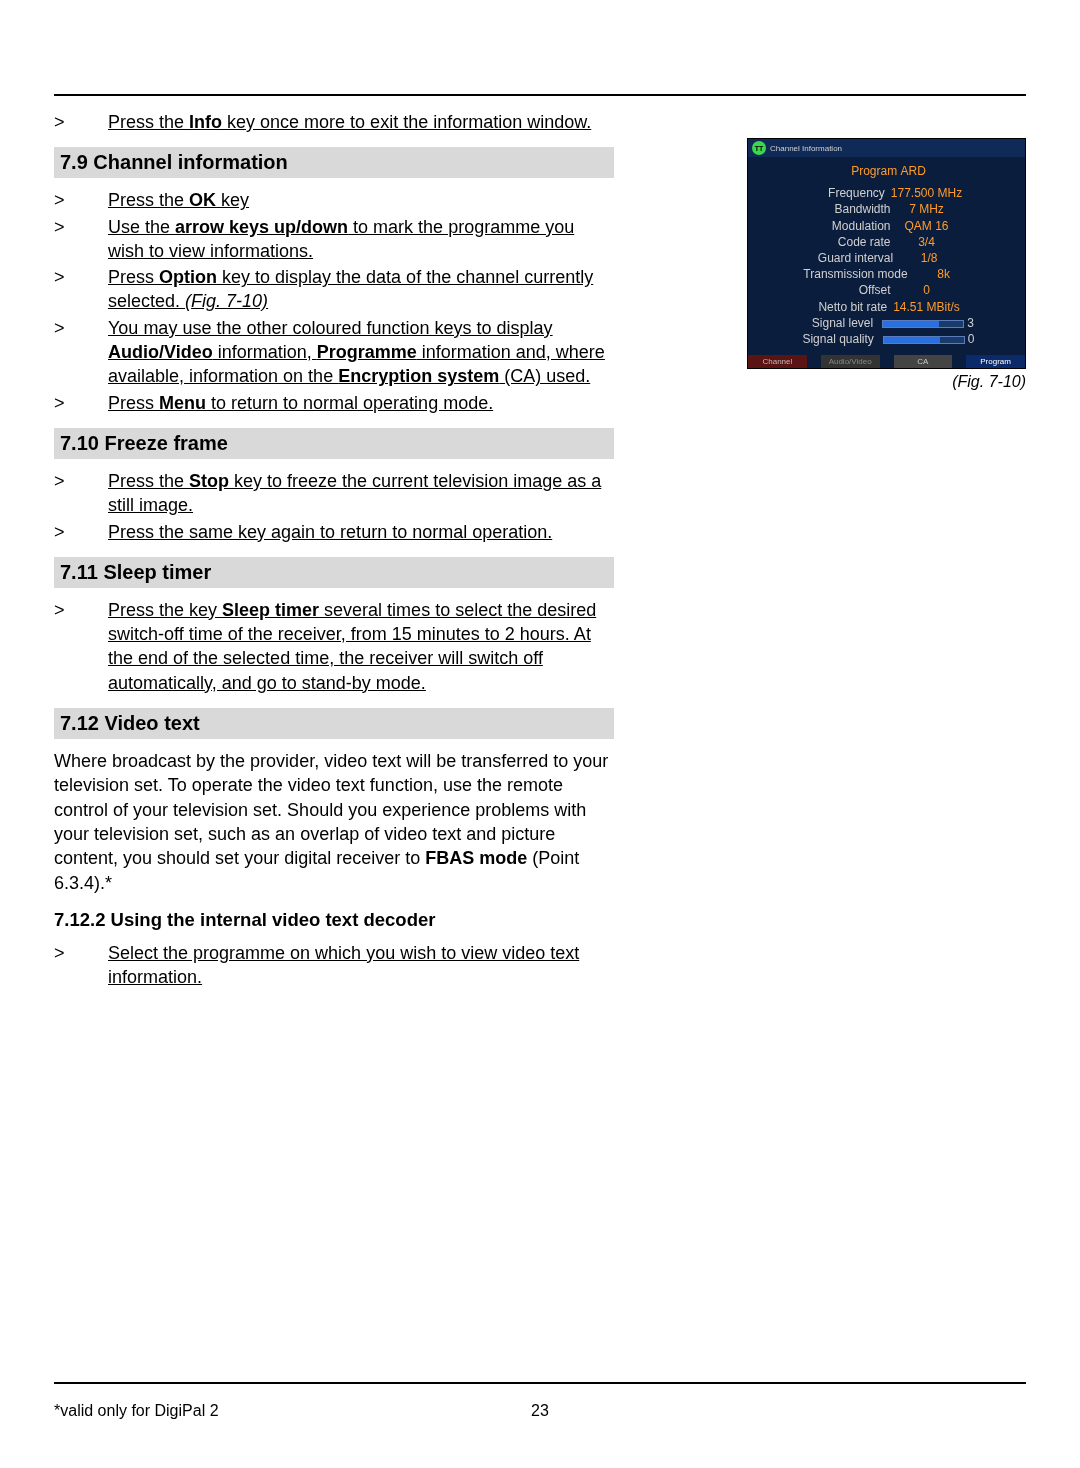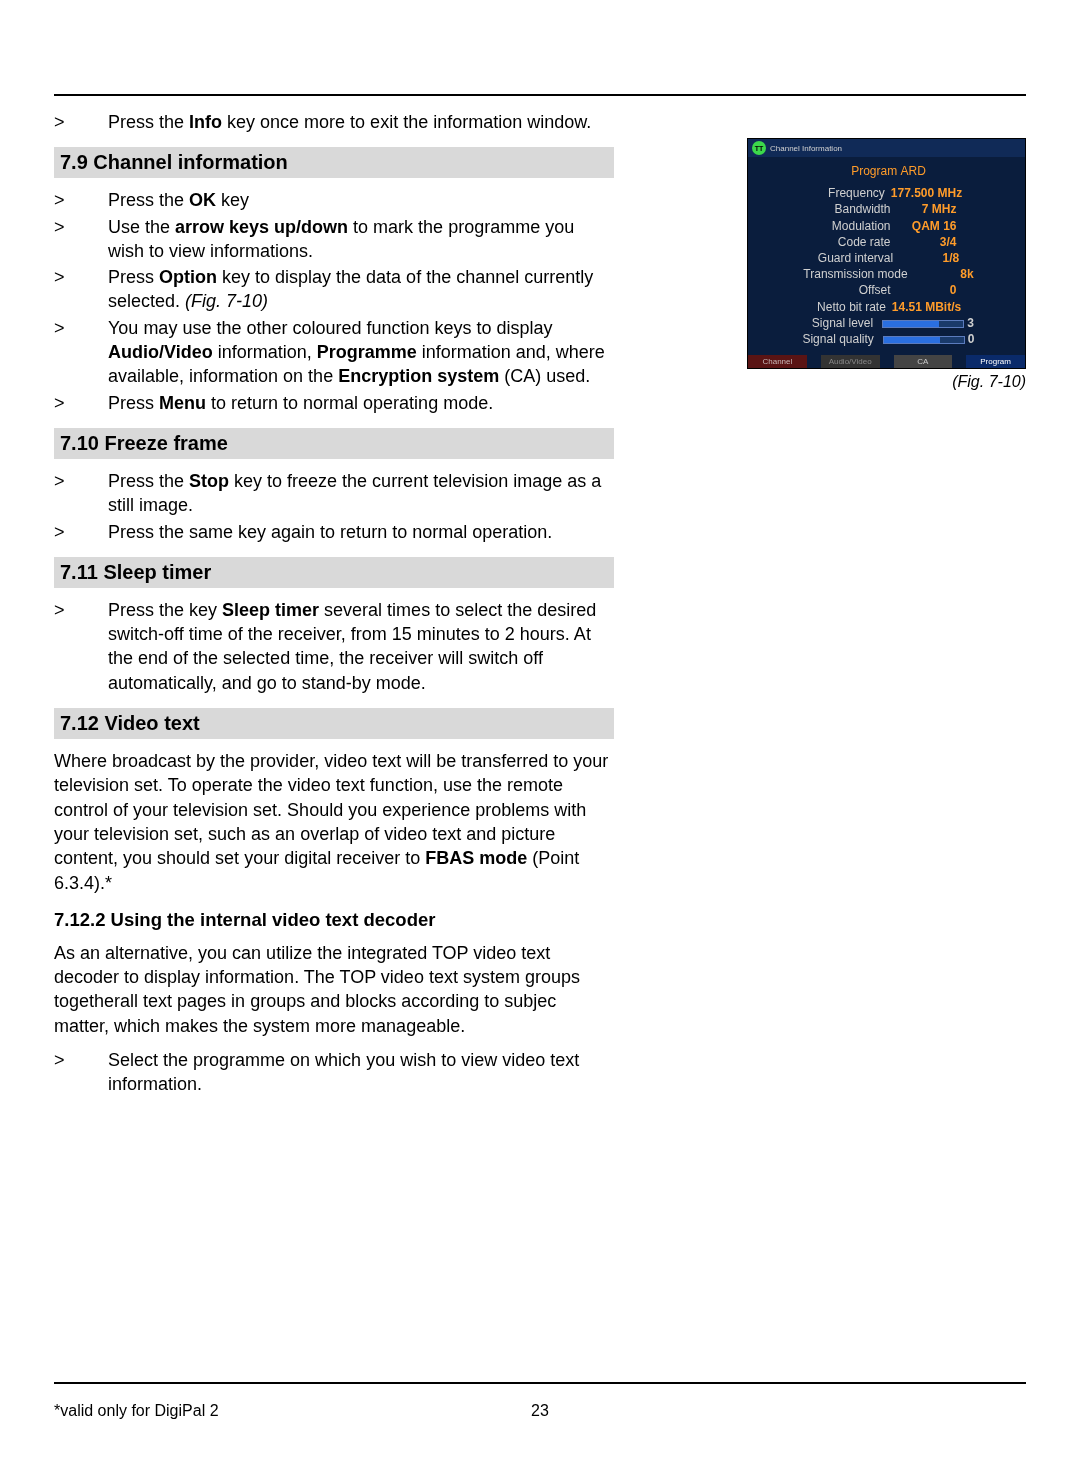--- a/index.html
+++ b/index.html
@@ -5,39 +5,39 @@
   html,body{margin:0;padding:0;background:#fff;font-family:Arial,Helvetica,sans-serif;color:#000;}
   .page{width:1080px;height:1468px;position:relative;box-sizing:border-box;padding:54px 0 0 0;}
   .content-row{display:flex;align-items:flex-start;padding:0 54px;}
   .main-col{width:560px;flex:0 0 560px;}
   .side-col{flex:1;padding-left:100px;}
   .top-rule{border-top:2px solid #000;margin:40px 54px 8px 54px;}
   .bottom-rule{border-top:2px solid #000;margin:0 54px 6px 54px;}
   .bullet-block{margin:6px 0;}
   .bullet-row{display:flex;align-items:flex-start;font-size:18px;line-height:1.35;margin:2px 0;}
   .bullet-mark{width:54px;flex:0 0 54px;}
-  .bullet-body{flex:1;}
+  .bullet-body{flex:1;text-decoration:underline;}
   .section-head{background:#d9d9d9;border:none;margin:13px 0 10px 0;padding:4px 6px;font-size:20px;font-weight:bold;}
   .subhead{font-size:18.5px;font-weight:bold;margin:14px 0 10px 0;padding-left:60px;text-indent:-60px;}
   .para{font-size:18px;line-height:1.35;margin:10px 0;}
   b{font-weight:900;}
   .ital{font-style:italic;}
   .footer{position:absolute;bottom:48px;left:54px;right:54px;font-size:16px;}
   .footer .pgnum{position:absolute;left:50%;transform:translateX(-50%);}
   
   .chinfo{width:279px;margin:34px 0 4px auto;font-family:Arial,Helvetica,sans-serif;}
   .chinfo-box{background:#0a1d3d;color:#d0d0d0;border:1px solid #000;}
   .chinfo-title{display:flex;align-items:center;background:#102a57;font-size:8px;padding:2px 4px;gap:4px;}
   .tt{width:14px;height:14px;border-radius:50%;background:#3cd84b;display:flex;align-items:center;justify-content:center;font-size:7px;font-weight:bold;color:#000;}
   .chinfo-body{padding:4px 10px 8px 14px;font-size:12px;line-height:1.35;}
   .prog{text-align:center;margin:2px 0 6px 0;}
   .prog span{color:#ff9c2a;}
   .kv{display:flex;justify-content:center;gap:6px;}
   .kv .k{text-align:right;min-width:70px;}
-  .kv .v{color:#ff9c2a;text-align:right;min-width:60px;font-weight:bold;}
+  .kv .v{color:#ff9c2a;text-align:center;min-width:60px;}
   .bar{display:inline-block;height:6px;background:linear-gradient(90deg,#2a6fe0 70%,#1a3a6a 70%);width:80px;border:1px solid #5b7bbd;vertical-align:middle;margin:0 3px;}
   .tabs{display:flex;font-size:8px;gap:14px;}
   .tabs div{flex:1;text-align:center;padding:2px 0;}
   .tab-red{background:#5a1414;color:#c8b8b8;}
   .tab-gray{background:#333;color:#888;}
   .tab-gray2{background:#444;color:#ccc;}
   .tab-blue{background:#0a2a6a;color:#fff;}
   .figcap{font-size:16px;font-style:italic;text-align:right;margin-top:4px;}
 </style>
 </head>
@@ -100,21 +100,20 @@
           <div class="bullet-mark">&gt;</div>
           <div class="bullet-body"><span>Press the key </span><b>Sleep timer</b><span> several times to select the desired switch-off time of the receiver, from 15 minutes to 2 hours. At the end of the selected time, the receiver will switch off automatically, and go to stand-by mode.</span></div>
         </div>
       </div>
 
       <div class="section-head">7.12 Video text</div>
       <div class="para">
         <span>Where broadcast by the provider, video text will be transferred to your television set. To operate the video text function, use the remote control of your television set. Should you experience problems with your television set, such as an overlap of video text and picture content, you should set your digital receiver to </span><b>FBAS mode</b><span> (Point 6.3.4).*</span>
       </div>
       <div class="subhead">7.12.2 Using the internal video text decoder</div>
-      <div class="para">As an alternative, you can utilize the integrated TOP video text decoder to display information. The TOP video text system groups togetherall text pages in groups and blocks according to subjec matter, which makes the system more manageable.</div>
       <div class="bullet-block">
         <div class="bullet-row">
           <div class="bullet-mark">&gt;</div>
           <div class="bullet-body">Select the programme on which you wish to view video text information.</div>
         </div>
       </div>
 
     </div>
 
     <div class="side-col">

